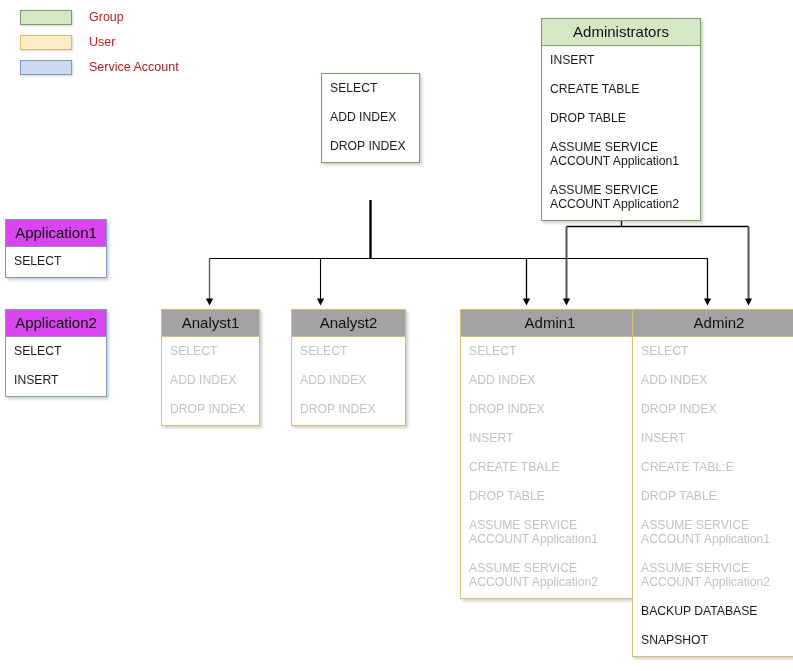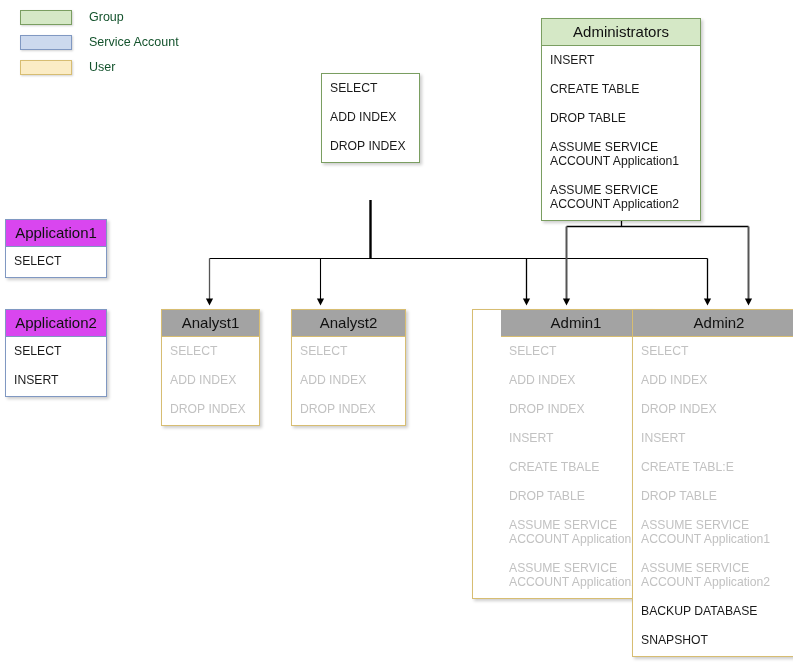--- a/index.html
+++ b/index.html
@@ -44,21 +44,21 @@
   .legend-swatch {
     width: 52px;
     height: 15px;
     border: 1px solid #999;
     box-sizing: border-box;
     margin-right: 17px;
     box-shadow: 1px 1px 2px rgba(0,0,0,0.18);
   }
   .legend-label {
     font-size: 12.5px;
-    color: #14532d;
+    color: #b91c1c;
     line-height: 14px;
     white-space: nowrap;
   }
 
   
   .node {
     position: absolute;
     box-sizing: border-box;
     background: #ffffff;
     box-shadow: 2px 2px 3px rgba(0,0,0,0.20);
@@ -148,26 +148,26 @@
 
     <path d="M748.5,226.5 L748.5,302" stroke="#555555" stroke-width="2.0" fill="none" marker-end="url(#arrowhead)"></path>
   </svg>
 
   <div class="legend">
     <div class="legend-row">
       <span class="legend-swatch" style="background:#d5e8c6;border-color:#7a9e61;"></span>
       <span class="legend-label">Group</span>
     </div>
     <div class="legend-row">
+      <span class="legend-swatch" style="background:#fbecc5;border-color:#d7bd72;"></span>
+      <span class="legend-label">User</span>
+    </div>
+    <div class="legend-row">
       <span class="legend-swatch" style="background:#ccd9ee;border-color:#8098c2;"></span>
       <span class="legend-label">Service Account</span>
-    </div>
-    <div class="legend-row">
-      <span class="legend-swatch" style="background:#fbecc5;border-color:#d7bd72;"></span>
-      <span class="legend-label">User</span>
     </div>
   </div>
 
   <div class="node type-group" style="left:321px; top:73px; width:99px;">
     <div class="node-body">
       <div class="perm">SELECT</div>
       <div class="perm">ADD INDEX</div>
       <div class="perm">DROP INDEX</div>
     </div>
   </div>
@@ -211,21 +211,21 @@
 
   <div class="node type-user" style="left:291px; top:309px; width:115px;">
     <div class="node-header">Analyst2</div>
     <div class="node-body">
       <div class="perm inherited">SELECT</div>
       <div class="perm inherited">ADD INDEX</div>
       <div class="perm inherited">DROP INDEX</div>
     </div>
   </div>
 
-  <div class="node type-user" style="left:472px; top:309px; width:180px;padding-left:28px;">
+  <div class="node type-user" style="left:460px; top:309px; width:180px;">
     <div class="node-header">Admin1</div>
     <div class="node-body">
       <div class="perm inherited">SELECT</div>
       <div class="perm inherited">ADD INDEX</div>
       <div class="perm inherited">DROP INDEX</div>
       <div class="perm inherited">INSERT</div>
       <div class="perm inherited">CREATE TBALE</div>
       <div class="perm inherited">DROP TABLE</div>
       <div class="perm inherited">ASSUME SERVICE
 ACCOUNT Application1</div>

